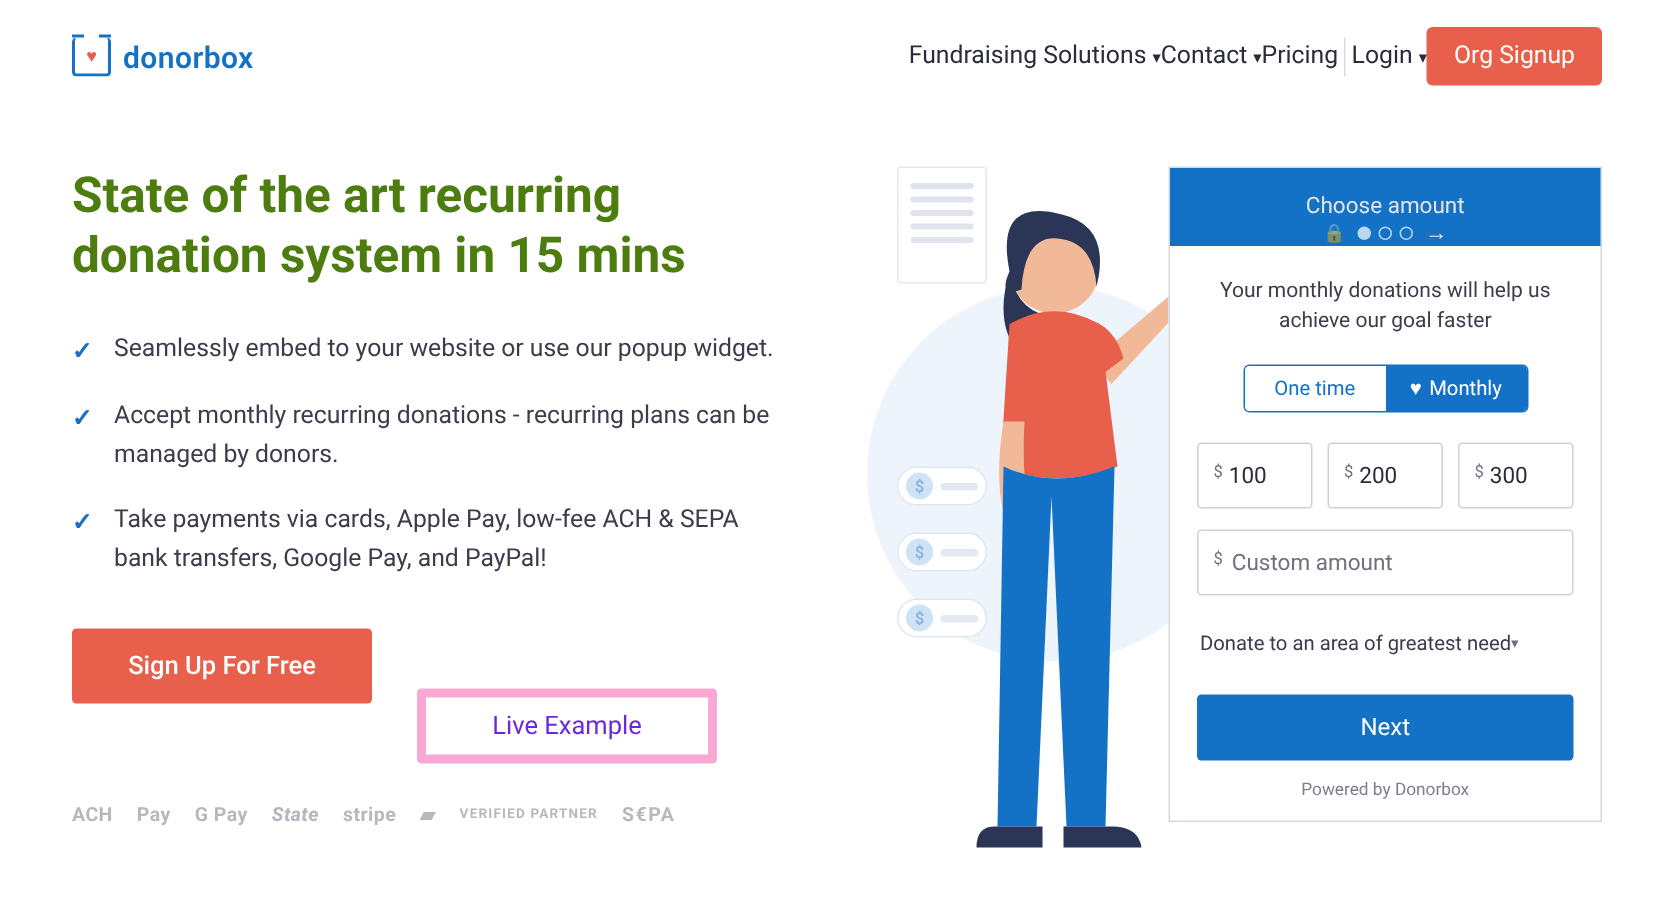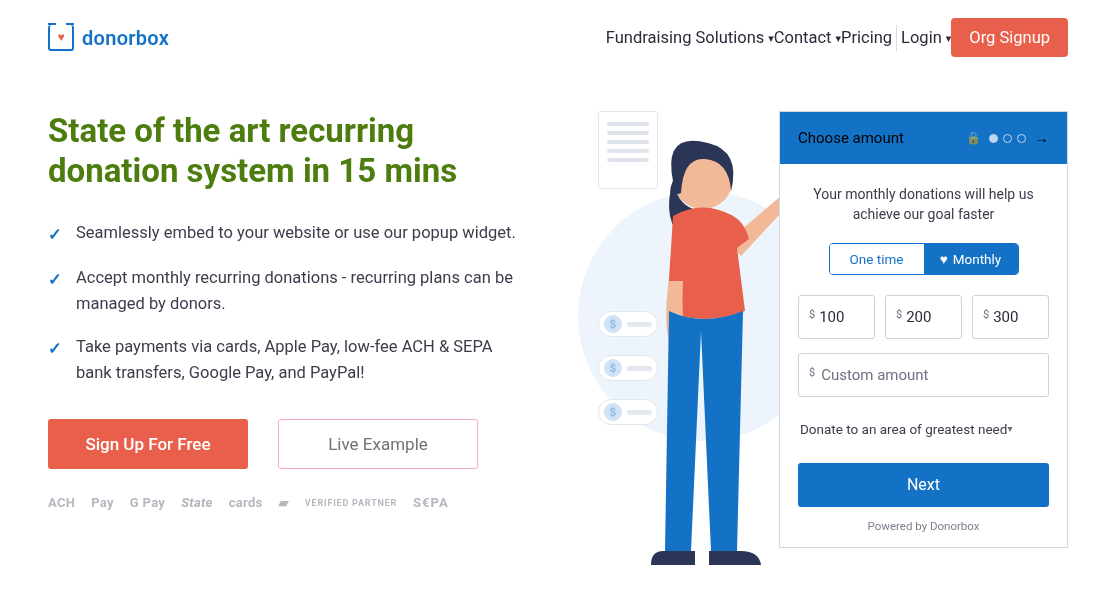--- a/index.html
+++ b/index.html
@@ -62,23 +62,23 @@
     font-size:16.5px; line-height:1.55; color:#3c3d4c; margin-bottom:18px;
   }
   .check{ color:#1472c6; font-weight:700; flex:0 0 16px; margin-top:2px;}
   .cta-row{ display:flex; gap:30px; margin-bottom:26px;}
   .btn-primary{
     background:#e8604c; color:#fff; width:200px; height:50px;
     display:flex; align-items:center; justify-content:center;
     font-size:17px; font-weight:500; border-radius:3px; cursor:pointer;
   }
   .btn-outline{
-    border:1px solid #f9a8d4; width:200px; height:50px;
+    border:6px solid #f9a8d4; width:200px; height:50px;
     display:flex; align-items:center; justify-content:center;
-    font-size:17px; color:#737373; border-radius:3px; cursor:pointer; background:#fff;
+    font-size:17px; color:#6d28d9; border-radius:3px; cursor:pointer; background:#fff;margin-top:40px;
   }
   .partners{ display:flex; align-items:center; gap:16px; color:#b6b8c0; font-size:13px;}
   .partners span{ font-weight:700; letter-spacing:.3px;}
   .partners .pp{ font-style:italic; font-weight:800;}
   .partners .vp{ font-size:9px; letter-spacing:.8px;}
   .partners .sepa{ letter-spacing:1px;}
   
   .right{ flex:1; position:relative; }
   .bg-circle{
     position:absolute; left:40px; top:80px; width:250px; height:250px;
@@ -96,23 +96,23 @@
   .chip .bar{ height:5px; background:#e3e7ef; border-radius:3px; flex:1;}
   
   .person{ position:absolute; left:95px; top:10px; }
   
   .widget{
     position:absolute; right:0; top:0; width:289px;
     border:1px solid #d3d7e0; background:#fff;
     box-shadow:0 0 0 rgba(0,0,0,0);
   }
   .widget-head{
-    background:#1472c6; color:#000000; height:52px;
-    display:flex; align-items:center; justify-content:space-between;
-    padding:0 18px; font-size:15px;
+    background:#1472c6; color:#e5e5e5; height:52px;
+    display:flex; align-items:center; justify-content:flex-end;
+    padding:0 18px; font-size:15px;flex-direction:column;
   }
   .steps{ display:flex; align-items:center; gap:8px;}
   .steps .lock{ opacity:.55; font-size:12px;}
   .dots{ display:flex; gap:5px;}
   .dot{ width:9px; height:9px; border:1.5px solid #bcd7f0; border-radius:50%;}
   .dot.filled{ background:#bcd7f0;}
   .arrow{ font-size:15px;}
   .widget-body{ padding:20px 18px 14px;}
   .msg{ text-align:center; font-size:14px; color:#3c3d4c; line-height:1.45; margin-bottom:18px;}
   .freq{
@@ -206,21 +206,21 @@
       </div>
       <div class="btn-outline">
         <span>Live Example</span>
       </div>
     </div>
     <div class="partners">
       <span>ACH</span>
       <span>Pay</span>
       <span>G Pay</span>
       <span class="pp">State</span>
-      <span>cards</span>
+      <span>stripe</span>
       <span>▰</span>
       <span class="vp">VERIFIED PARTNER</span>
       <span class="sepa">S€PA</span>
     </div>
   </div>
 
   <div class="right">
     <div class="bg-circle"></div>
     <div class="doc">
       <div></div>

